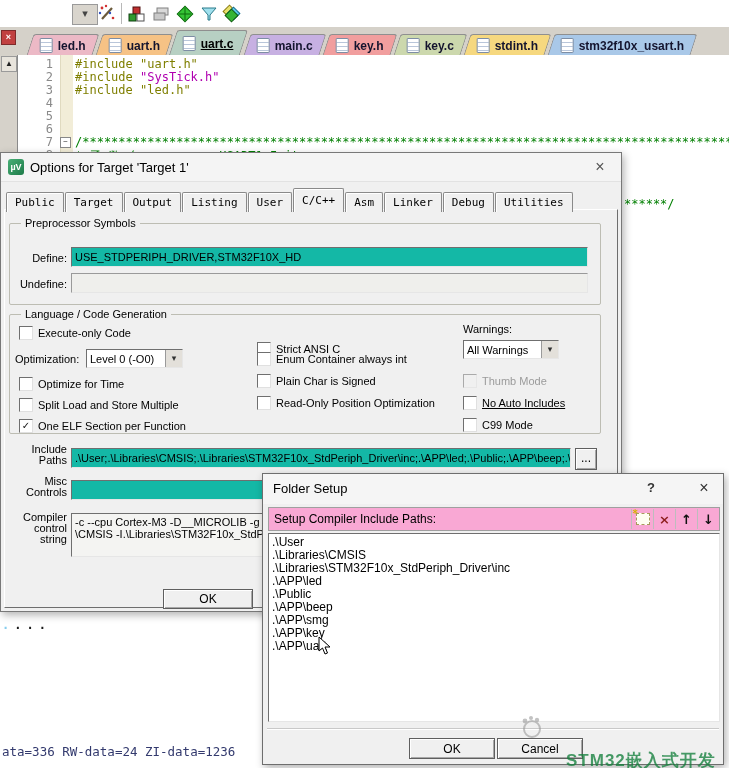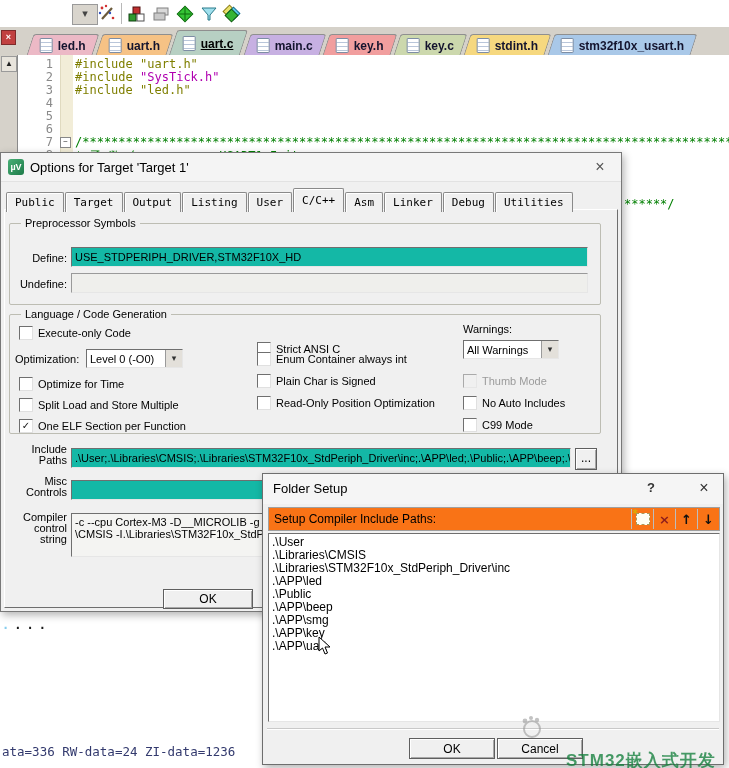--- a/index.html
+++ b/index.html
@@ -97,21 +97,21 @@
   
   .folderdlg{left:262px;top:473px;width:462px;height:292px;background:#f0f0f0;border:1px solid #6e6e6e;
              box-shadow:2px 3px 8px rgba(0,0,0,.3);box-sizing:border-box;z-index:6;}
   .fd-title{position:absolute;left:0;top:0;right:0;height:30px;background:#f5f5f5;}
   .fd-title .txt{position:absolute;left:10px;top:7px;font:13px "Liberation Sans",sans-serif;}
   .fd-help{position:absolute;left:380px;top:6px;width:16px;height:18px;text-align:center;
            font:700 13px "Liberation Sans",sans-serif;color:#333;}
   .fd-x{position:absolute;left:430px;top:4px;width:22px;height:20px;text-align:center;
         font-size:16px;color:#333;line-height:20px;}
   .fd-toolrow{position:absolute;left:5px;top:33px;width:452px;height:24px;box-sizing:border-box;
-              border:1px solid #9f9f9f;background:#f97316;display:flex;align-items:center;justify-content:flex-end;}
+              border:1px solid #9f9f9f;background:#f9a8d4;display:flex;align-items:center;justify-content:flex-end;}
   .fd-toolrow .lbl{flex:1;padding-left:5px;font:12px "Liberation Sans",sans-serif;}
   .fd-btn{width:21px;height:20px;border-left:1px solid #bdbdbd;display:flex;align-items:center;
           justify-content:center;}
   .newfolder{width:12px;height:10px;border:1px dashed #a79a5c;background:#fffef2;position:relative;}
   .newfolder .spark{position:absolute;left:-4px;top:-6px;color:#d9b200;font:700 10px "DejaVu Sans",sans-serif;}
   .delx{color:#8c1d1d;font:700 13px "DejaVu Sans",sans-serif;}
   .arrow-ud{color:#111;font:700 13px "DejaVu Sans",sans-serif;}
   .fd-list{position:absolute;left:5px;top:59px;width:452px;height:189px;box-sizing:border-box;
            background:#fff;border:1px solid;border-color:#6f6f6f #e6e6e6 #e6e6e6 #6f6f6f;
            padding:2px 3px;overflow:hidden;}
@@ -328,21 +328,21 @@
 
     <div class="abs lab" style="left:462px;top:170px;">Warnings:</div>
     <div class="abs dd" style="left:462px;top:187px;width:96px;height:19px;">
       <span class="val">All Warnings</span>
         <span class="arw">▾</span>
     </div>
     <div class="cbrow disabled" style="left:462px;top:221px;">
         <span class="cbox"></span>
         <span class="lab">Thumb Mode</span>
       </div>
-    <div class="cbrow" style="left:462px;top:243px;">
+    <div class="cbrow" style="left:462px;top:243px;text-decoration:underline;">
         <span class="cbox"></span>
         <span class="lab">No Auto Includes</span>
       </div>
     <div class="cbrow" style="left:462px;top:265px;">
         <span class="cbox"></span>
         <span class="lab">C99 Mode</span>
       </div>
 
     <div class="abs rlab" style="left:8px;top:290px;">Include</div>
     <div class="abs rlab" style="left:8px;top:301px;">Paths</div>

